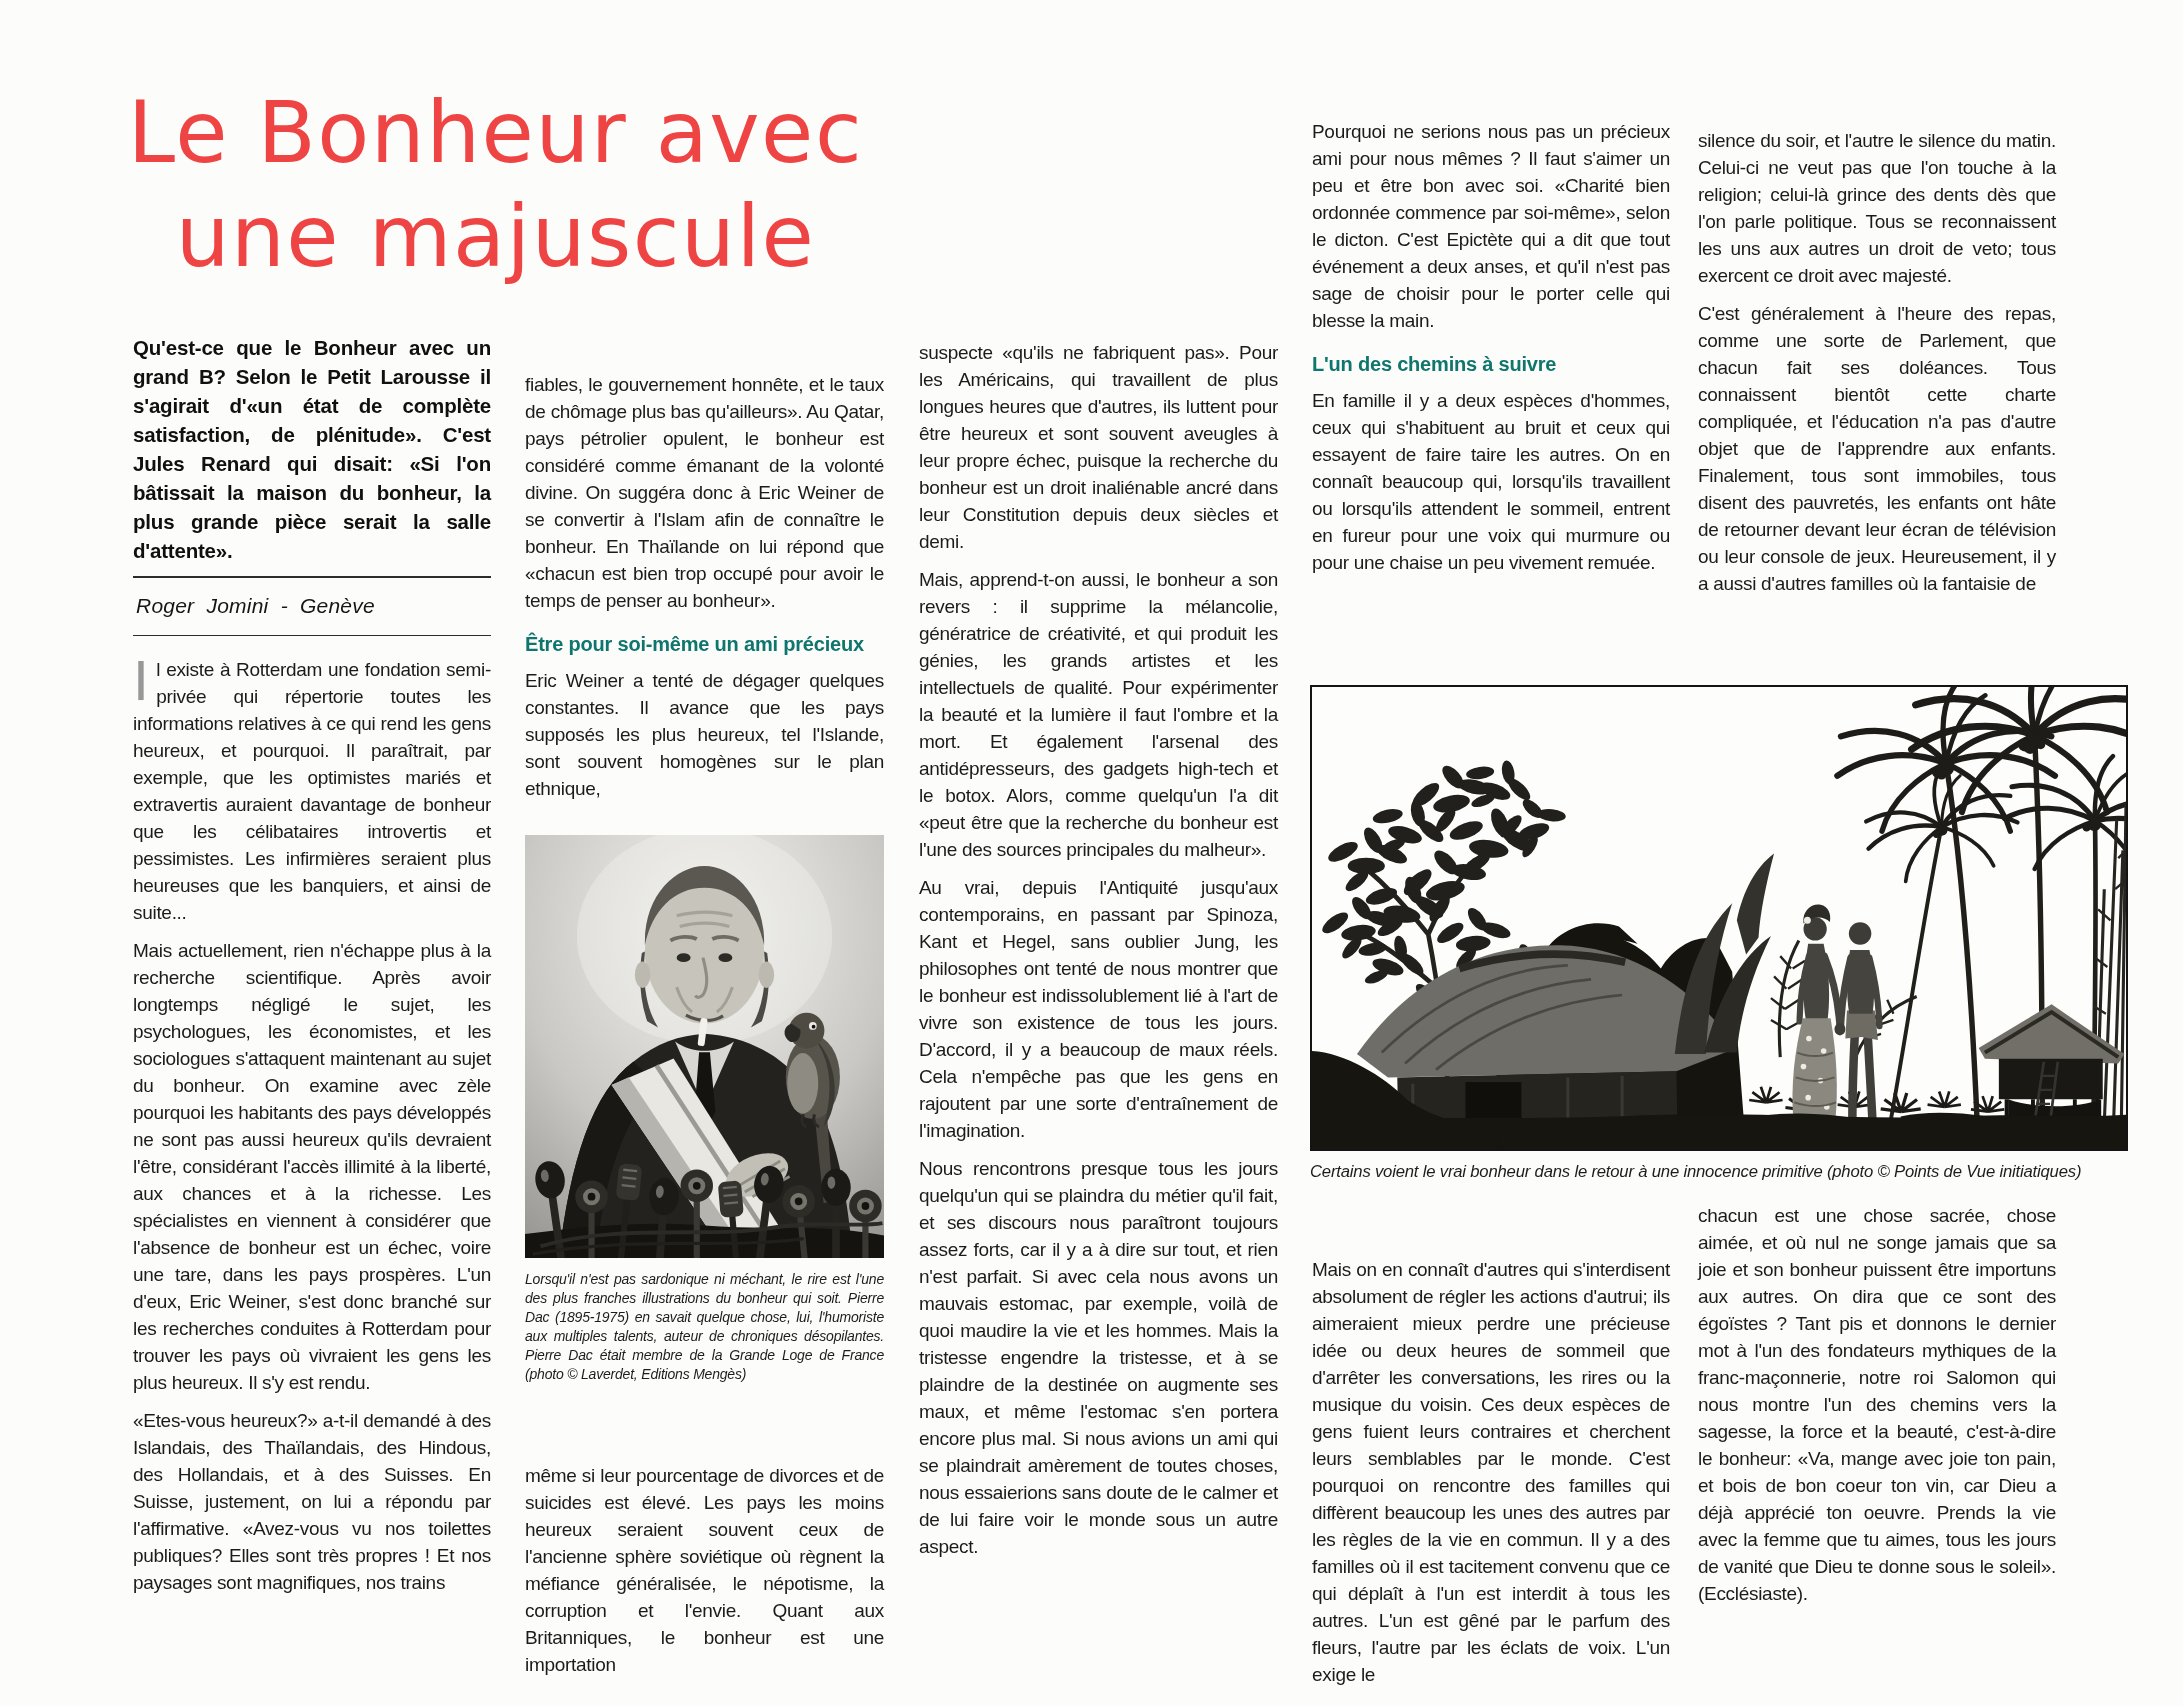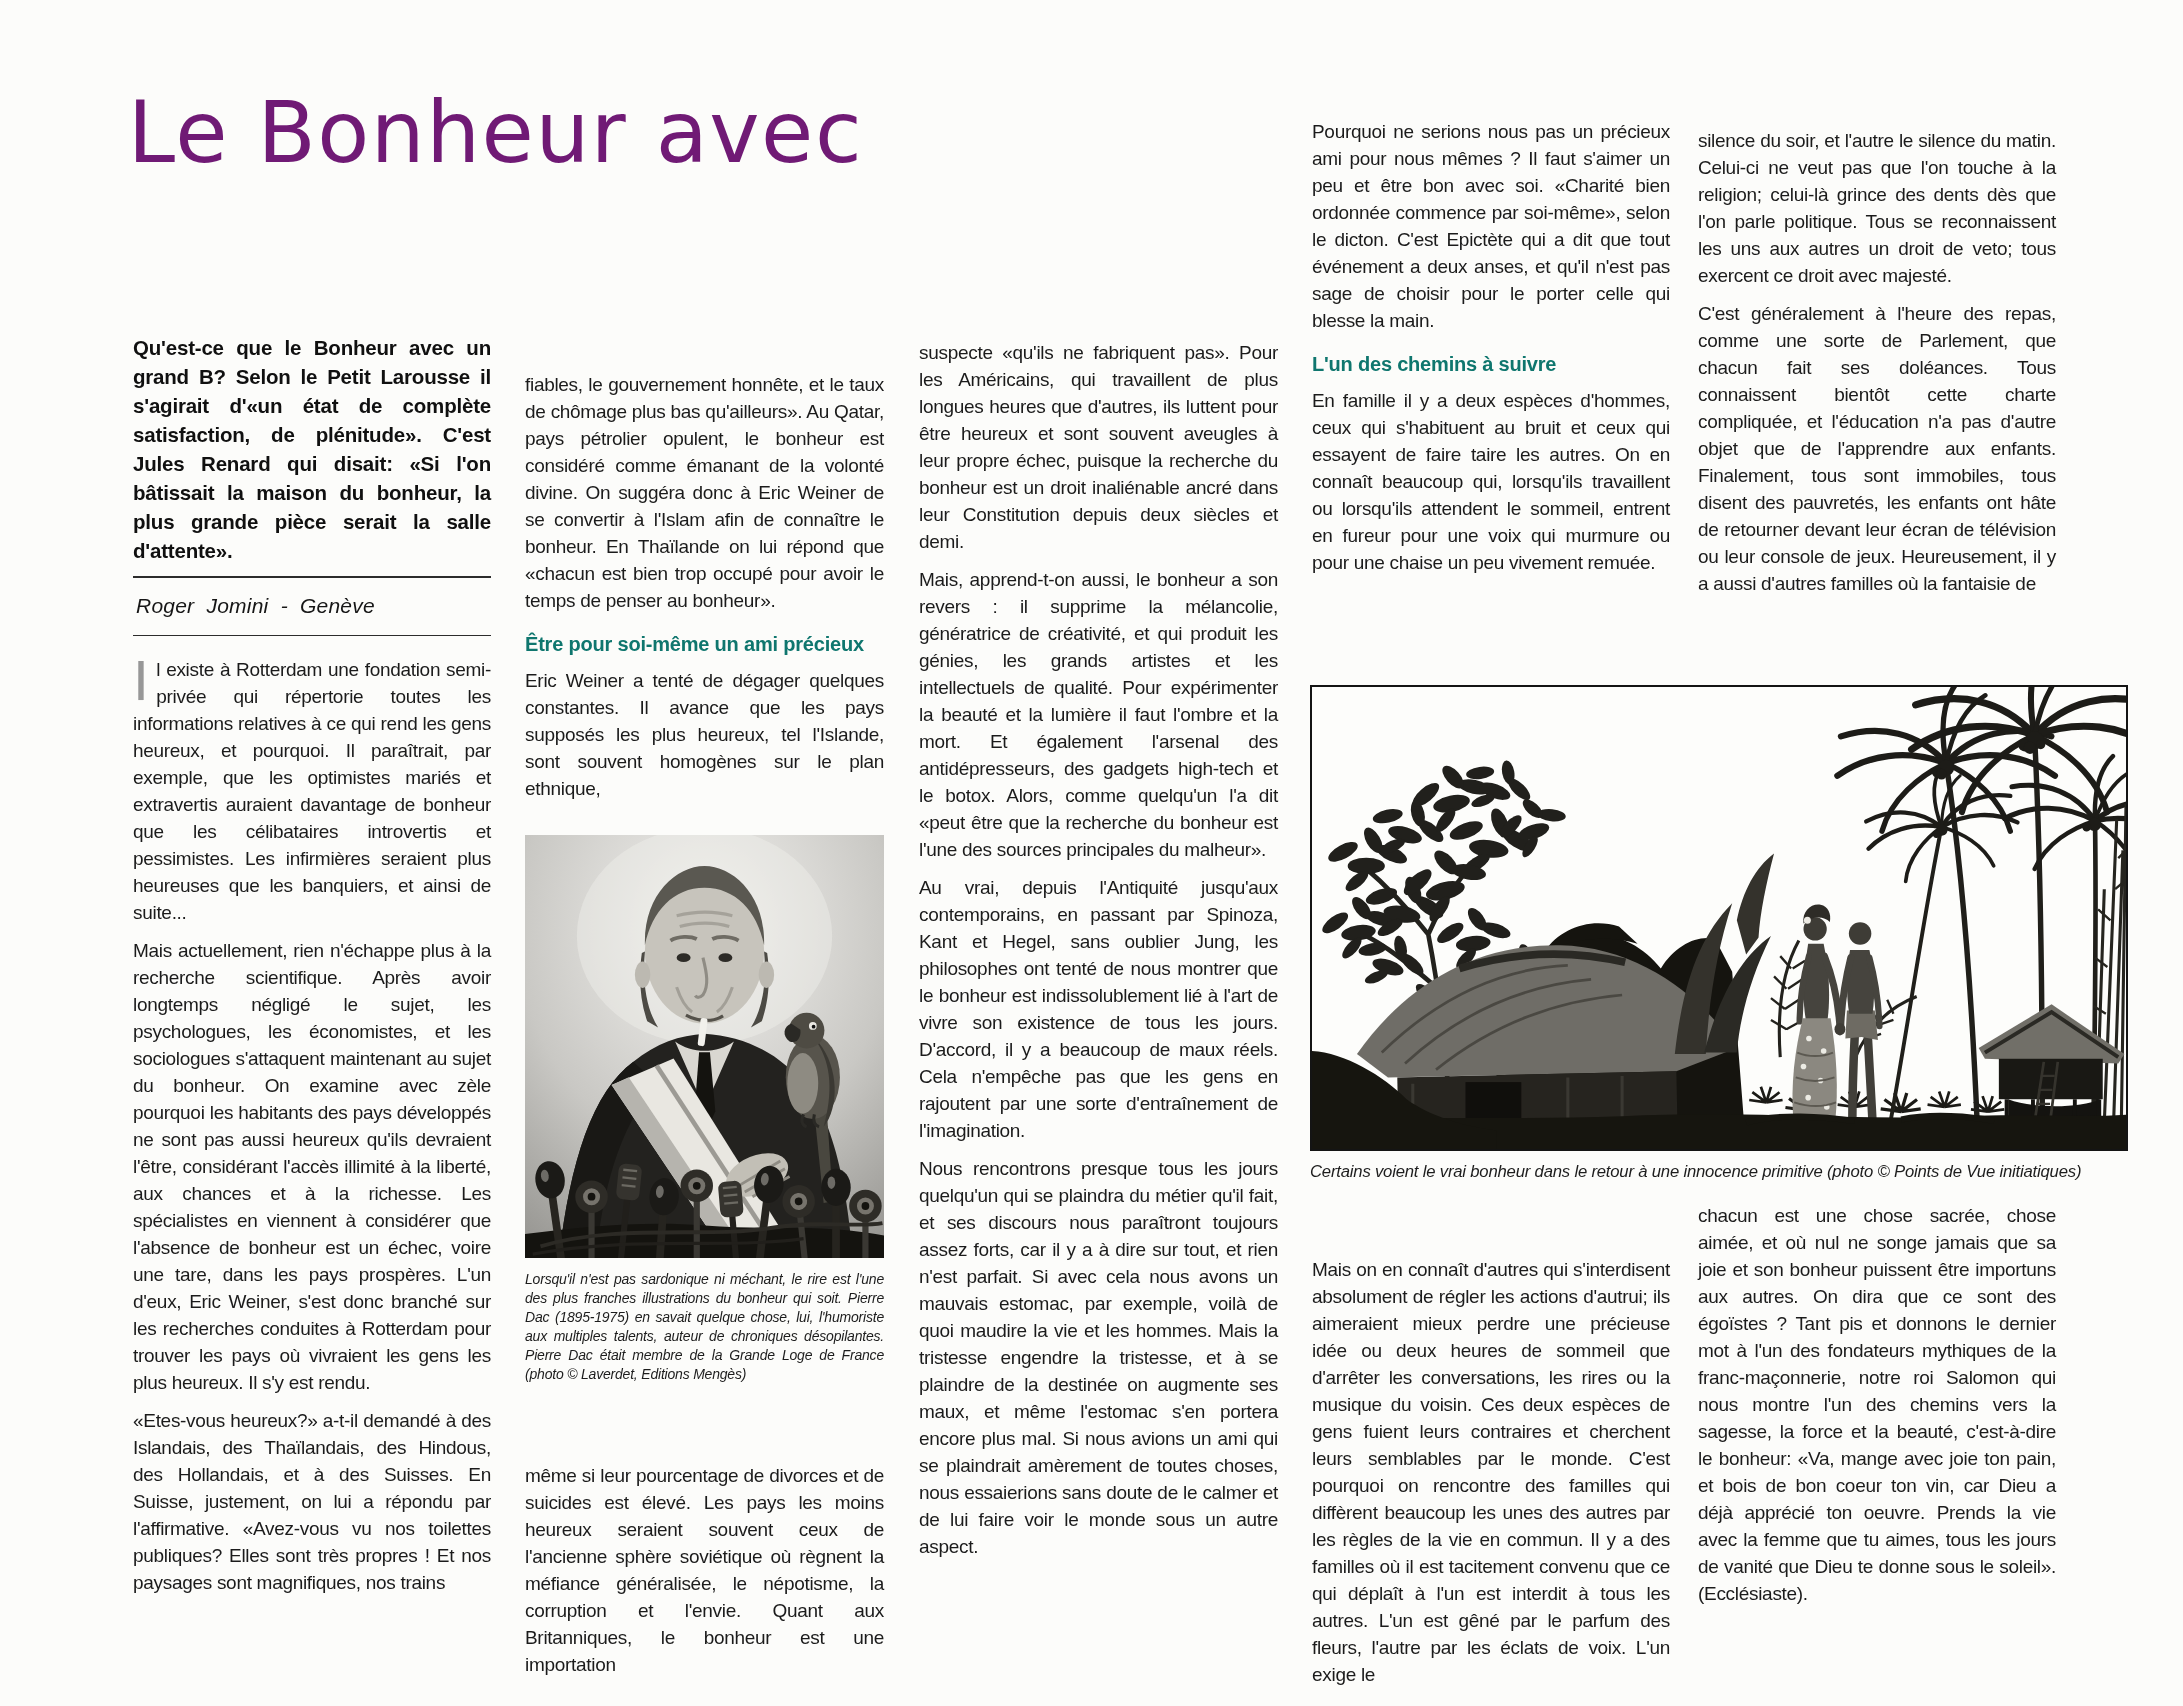--- a/index.html
+++ b/index.html
@@ -6,21 +6,21 @@
   .page {
     position:relative; width:2183px; height:1707px;
     background:#fcfcfa; overflow:hidden;
     font-family:"Liberation Sans", sans-serif; color:#1b1b1b;
   }
   .title {
     position:absolute; left:116px; top:81px; width:759px;
     text-align:center;
     font-family:"DejaVu Sans", sans-serif;
     font-size:85px; line-height:104px; letter-spacing:1.5px;
-    color:#701a75; font-weight:normal;
+    color:#ef4444; font-weight:normal;
   }
   .colblock { position:absolute; text-align:justify; font-size:19px; line-height:27px; letter-spacing:-0.3px; }
   .colblock p { margin:0 0 11px 0; }
   .col1   { left:133px;  top:333px;  width:358px; }
   .col2t  { left:525px;  top:339px;  width:359px;margin-top:32px; }
   .col2b  { left:525px;  top:1462px; width:359px; }
   .col3   { left:919px; top:339px;  width:359px; }
   .col4t  { left:1312px; top:118px;  width:358px; }
   .col4b  { left:1312px; top:1208px; width:358px;margin-top:48px; }
   .col5t  { left:1698px; top:127px;  width:358px; }
@@ -62,20 +62,21 @@
     white-space:nowrap; color:#1d1d1d;
   }
 </style>
 </head>
 <body>
 
 <div class="page">
 
   <div class="title">
     <div>Le Bonheur avec</div>
+    <div>une majuscule</div>
   </div>
 
   <div class="colblock col1">
     <p class="intro">Qu'est-ce que le Bonheur avec un grand B? Selon le Petit Larousse il s'agirait d'«un état de complète satisfaction, de plénitude». C'est Jules Renard qui disait: «Si l'on bâtissait la maison du bonheur, la plus grande pièce serait la salle d'attente».</p>
     <hr class="rule-heavy">
     <div class="byline">Roger Jomini - Genève</div>
     <hr class="rule-light">
     <p class="bodystart">
       <span class="dropcap">I</span><span>l existe à Rotterdam une fondation semi-privée qui répertorie toutes les informations relatives à ce qui rend les gens heureux, et pourquoi. Il paraîtrait, par exemple, que les optimistes mariés et extravertis auraient davantage de bonheur que les célibataires introvertis et pessimistes. Les infirmières seraient plus heureuses que les banquiers, et ainsi de suite...</span>
     </p>

